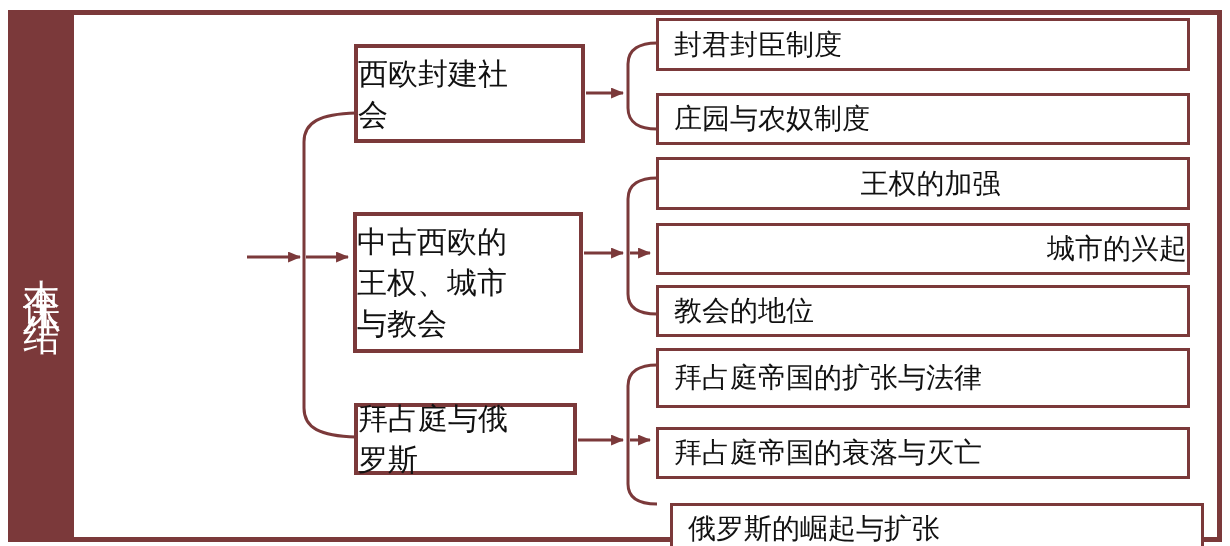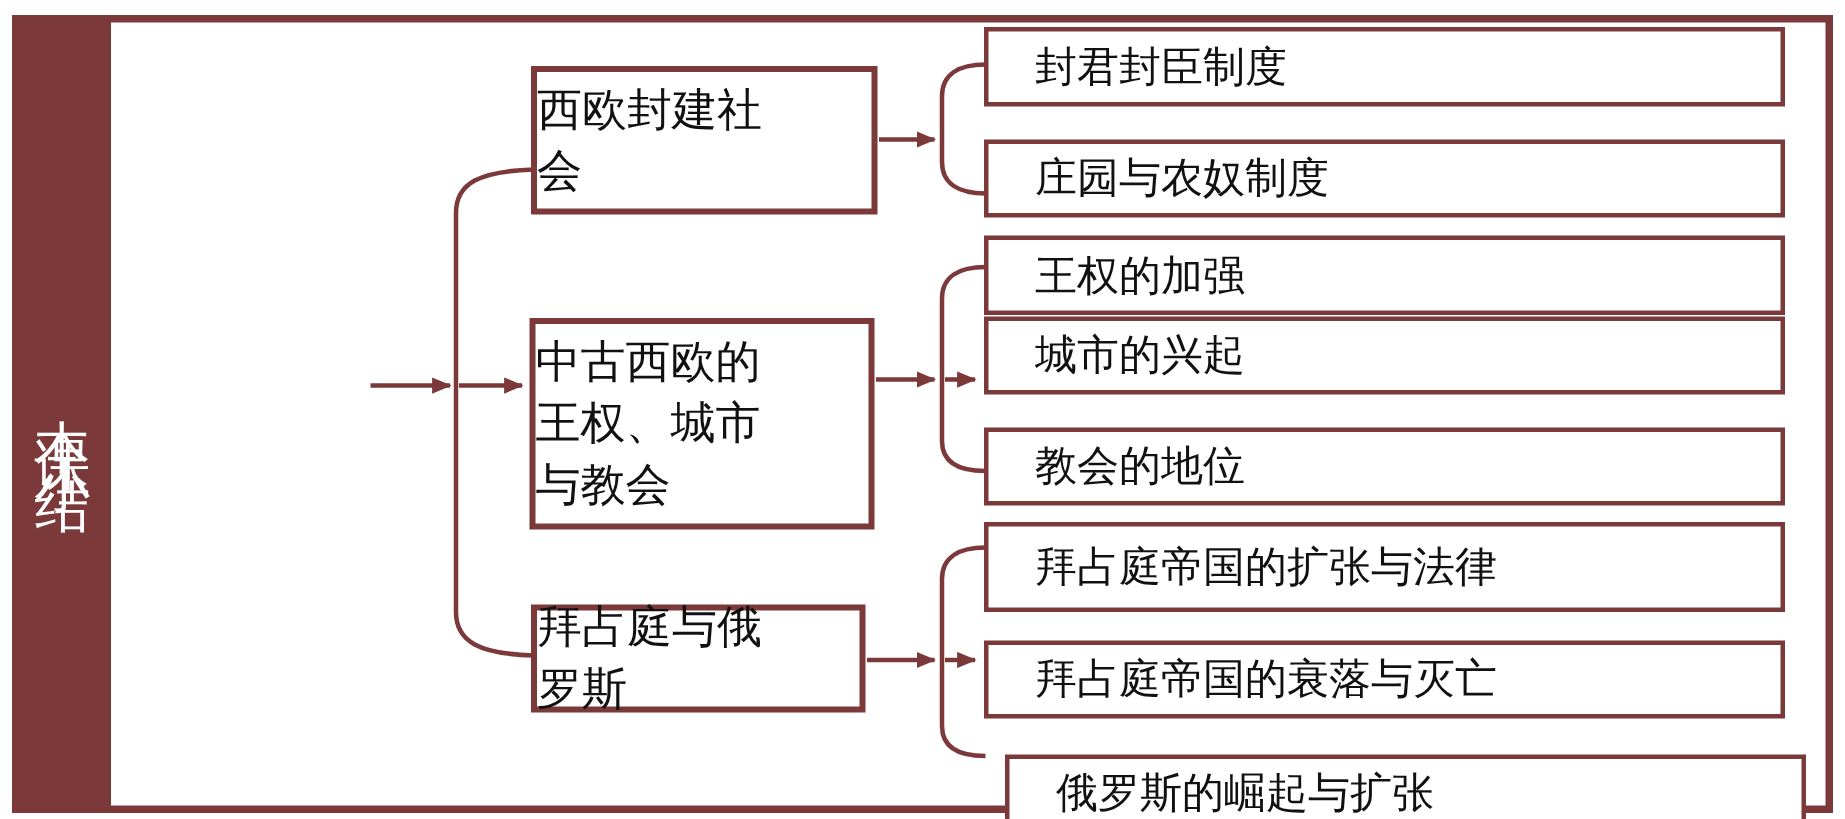--- a/index.html
+++ b/index.html
@@ -66,25 +66,25 @@
   .branch-box { font-size: 30px; }
   .branch-box .lbl { line-height: 41px; }
   .branch-a { left: 354px; top: 44px;  width: 231px; height: 99px;  }
   .branch-b { left: 353px; top: 212px; width: 230px; height: 141px; }
   .branch-c { left: 354px; top: 403px; width: 223px; height: 72px;  }
   .leaf-box {
     left: 656px; width: 534px; height: 53px;
     border-width: 3.5px;
     font-size: 28px;
   }
-  .leaf-box .lbl { padding-left: 31px; white-space: nowrap; }
+  .leaf-box .lbl { padding-left: 15px; white-space: nowrap; }
   .leaf-1 { top: 18px;  }
   .leaf-2 { top: 93px;  height: 52px; }
-  .leaf-3 { top: 157px; }
-  .leaf-4 { top: 211px; height: 52px; }
+  .leaf-3 { top: 157px; justify-content: center; }
+  .leaf-4 { top: 223px; height: 52px; justify-content: flex-end; }
   .leaf-5 { top: 285px; height: 52px; }
   .leaf-6 { top: 348px; height: 60px; }
   .leaf-7 { top: 415px; height: 52px; margin-top: 12px; }
   .leaf-8 { top: 503px; height: 52px; margin-left: 14px; }
 </style>
 </head>
 <body>
 
 <div class="stage">
 

